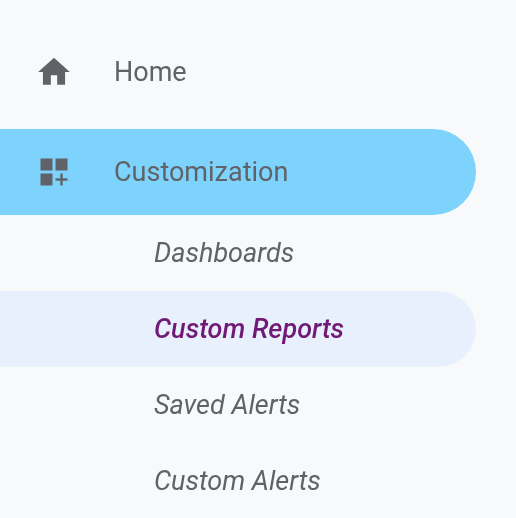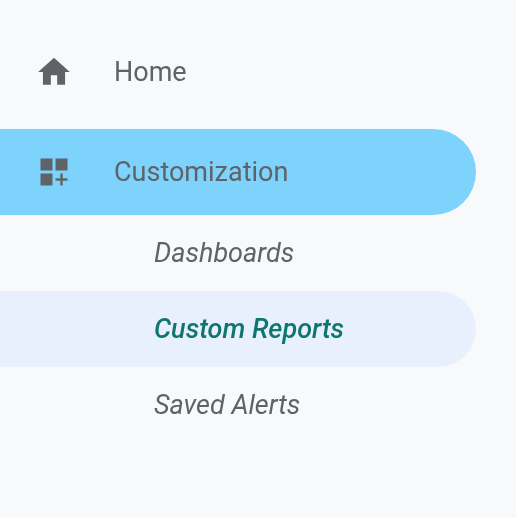--- a/index.html
+++ b/index.html
@@ -46,21 +46,21 @@
       color: #5f6368;
       font-weight: 400;
     }
     .nav-item.expanded {
       background-color: #7dd3fc;
     }
     .nav-item.active {
       background-color: #e8f0fe;
     }
     .nav-item.active .label {
-      color: #0f766e;
+      color: #701a75;
       font-weight: 500;
     }
     .spacer-top {
       height: 14px;
     }
   </style>
 </head>
 <body>
 
 <div class="sidebar">
@@ -96,14 +96,17 @@
   </div>
 
   <div class="nav-item sub active">
     <span class="label">Custom Reports</span>
   </div>
 
   <div class="nav-item sub">
     <span class="label">Saved Alerts</span>
   </div>
 
+  <div class="nav-item sub">
+    <span class="label">Custom Alerts</span>
+  </div>
 
 </div>
 
 </body></html>

